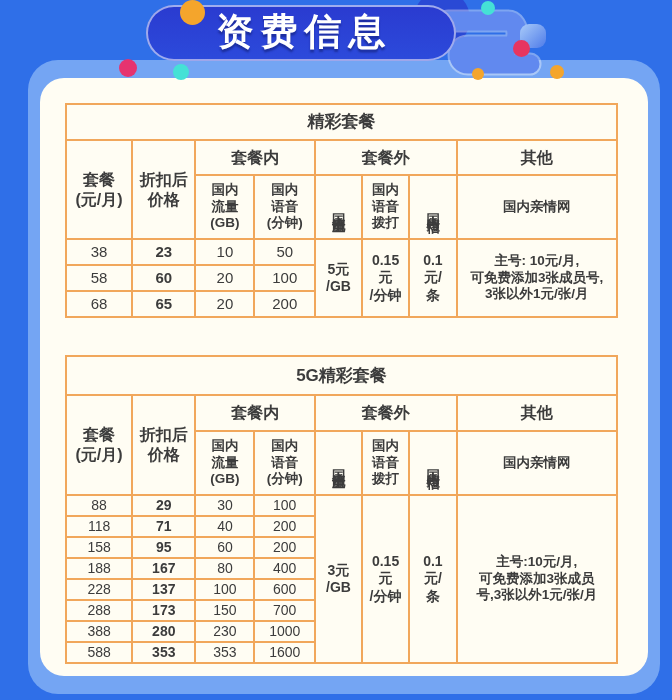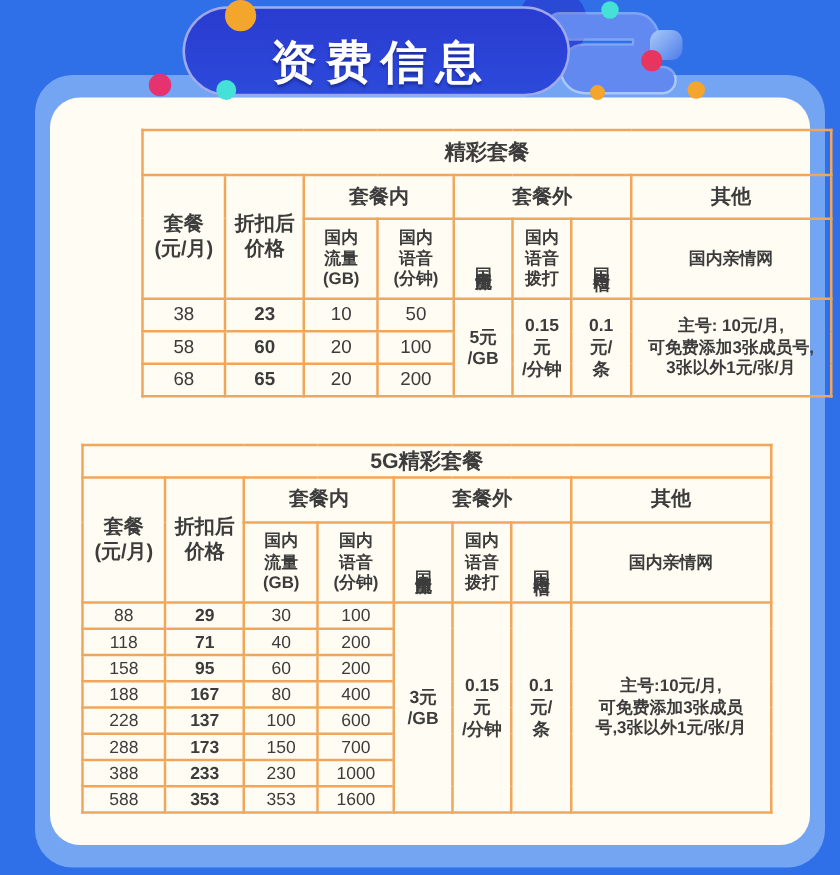--- a/index.html
+++ b/index.html
@@ -6,23 +6,23 @@
   body{font-family:"Liberation Sans","DejaVu Sans",sans-serif;}
   .stage{position:relative;width:672px;height:700px;background:#2F6FE8;overflow:hidden;}
 
   
   .card-outer{position:absolute;left:28px;top:60px;width:632px;height:634px;
     background:#74A5F3;border-radius:30px;}
   .card{position:absolute;left:40px;top:78px;width:608px;height:598px;
     background:#FFFDF3;border-radius:24px;}
 
   
-  .banner{position:absolute;left:146px;top:5px;width:310px;height:72px;
+  .banner{position:absolute;left:146px;top:5px;width:310px;height:56px;
     background:linear-gradient(180deg,#2A3BD0,#2C4ADB);border:2px solid rgba(255,255,255,.55);
-    border-radius:38px;display:flex;align-items:flex-end;justify-content:center;box-sizing:border-box;}
+    border-radius:38px;display:flex;align-items:flex-start;justify-content:center;box-sizing:border-box;}
   .banner-title{color:#fff;font-size:37px;font-weight:bold;letter-spacing:7px;
     text-shadow:0 3px 2px rgba(10,20,90,.45);padding-left:7px;}
 
   
   .dot{position:absolute;border-radius:50%;}
   .decor-blob{position:absolute;left:414px;top:-10px;width:56px;height:58px;border-radius:50%;background:#2A49D5;}
   .decor-snake{position:absolute;left:440px;top:0;}
   .decor-square{position:absolute;left:520px;top:24px;width:26px;height:24px;border-radius:9px;
     background:linear-gradient(135deg,#A9CBF9,#4E7BE9);}
 
@@ -34,36 +34,36 @@
   .hdr{font-weight:bold;color:#2E2E2E;}
   .grp{font-size:16px;}
   .row-group .hdr{font-size:16px;}
   .sub{font-size:13.5px;line-height:1.45;}
   .vert{writing-mode:vertical-rl;text-orientation:upright;display:inline-block;
     font-size:13.5px;font-weight:bold;line-height:1;letter-spacing:2px;}
   .row-title{height:36px;}
   .row-group{height:35px;}
   .row-sub{height:64px;}
   .t1 .row-data{height:26px;font-size:15px;}
-  .t2 .row-title{height:26px;}
+  .t2 .row-title{height:39px;}
   .t2 .row-group{height:36px;}
   .t2 .row-data{height:21px;font-size:14px;}
   .b{font-weight:bold;color:#262626;}
   .rate{font-weight:bold;font-size:14px;color:#333;line-height:1.5;}
   .note{font-weight:bold;font-size:13.5px;color:#333;line-height:1.65;}
 </style>
 </head>
 <body>
 
 <div class="stage">
 
   <div class="card-outer"></div>
   <div class="card"></div>
 
-  <table class="price-table t1" style="left:65px;top:103px;margin-left:48px;">
+  <table class="price-table t1" style="left:65px;top:103px;">
     <colgroup>
       <col style="width:12%">
         <col style="width:11.5%">
         <col style="width:10.7%">
         <col style="width:11%">
       <col style="width:8.5%">
         <col style="width:8.6%">
         <col style="width:8.6%">
         <col style="width:29.1%">
     </colgroup>
@@ -206,21 +206,21 @@
         <td>600</td>
       </tr>
       <tr class="row-data">
         <td>288</td>
         <td class="b">173</td>
         <td>150</td>
         <td>700</td>
       </tr>
       <tr class="row-data">
         <td>388</td>
-        <td class="b">233</td>
+        <td class="b">280</td>
         <td>230</td>
         <td>1000</td>
       </tr>
       <tr class="row-data">
         <td>588</td>
         <td class="b">353</td>
         <td>353</td>
         <td>1600</td>
       </tr>
     </tbody>

